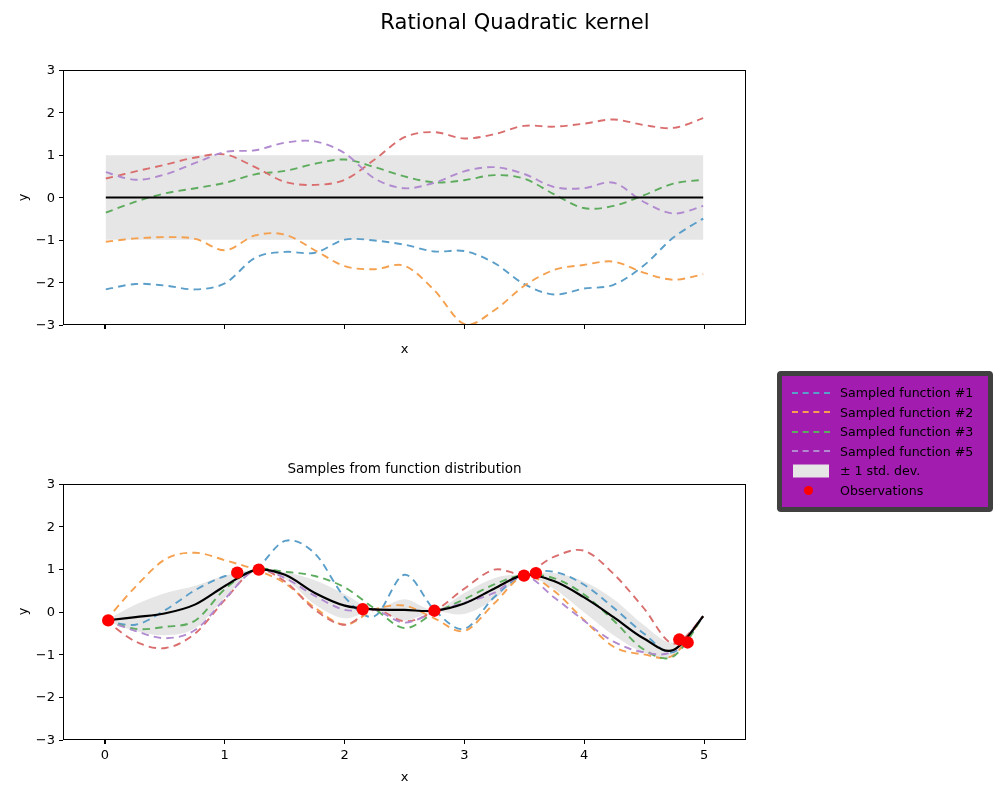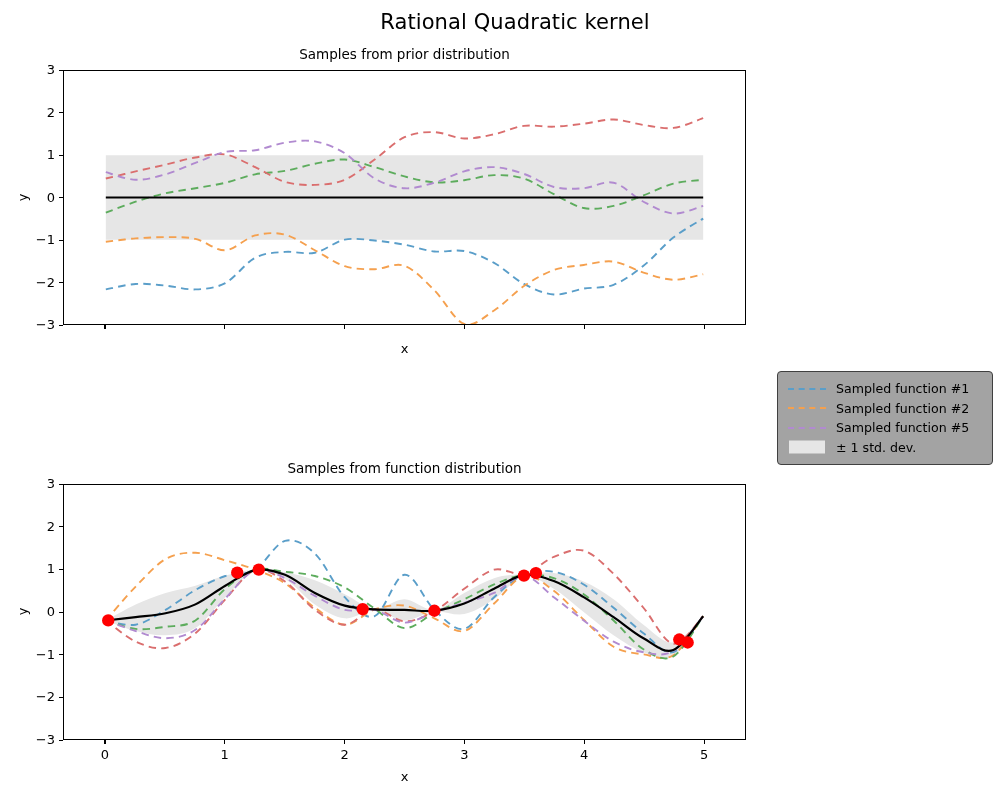--- a/index.html
+++ b/index.html
@@ -95,23 +95,23 @@
   .tick-x { width: 1.1px; height: 4px; }
   .tick-y { height: 1.1px; width: 4px; }
 
   
   #legend {
     position: absolute;
     left: 777px;
     top: 371px;
     width: 216px;
     box-sizing: border-box;
-    border: 1px solid #404040;
+    border: 5px solid #404040;
     border-radius: 4px;
-    background: #a3a3a3;
+    background: #a21caf;
     padding: 7px 8px 7px 8px;
     box-shadow: 0 0 0 0 rgba(0,0,0,0);
   }
   .legend-row {
     display: flex;
     align-items: center;
     height: 19.5px;
   }
   .legend-key {
     width: 42px;
@@ -165,21 +165,20 @@
     background: #ff0000;
   }
 </style>
 </head>
 <body>
 
 <div class="figure">
 
   <div id="suptitle">Rational Quadratic kernel</div>
 
-  <div id="title-prior" class="subplot-title">Samples from prior distribution</div>
 
   <div id="axes-prior" class="axes">
     <svg class="axes-svg" id="svg-prior" viewBox="0 0 683 255" preserveAspectRatio="none">
         <path d="M 41.94 85.00 C 46.93 85.00, 61.91 85.00, 71.89 85.00 C 81.88 85.00, 91.87 85.00, 101.85 85.00 C 111.84 85.00, 121.82 85.00, 131.81 85.00 C 141.79 85.00, 151.78 85.00, 161.76 85.00 C 171.75 85.00, 181.73 85.00, 191.72 85.00 C 201.70 85.00, 211.69 85.00, 221.68 85.00 C 231.66 85.00, 241.65 85.00, 251.63 85.00 C 261.62 85.00, 271.60 85.00, 281.59 85.00 C 291.57 85.00, 301.56 85.00, 311.54 85.00 C 321.53 85.00, 331.51 85.00, 341.50 85.00 C 351.49 85.00, 361.47 85.00, 371.46 85.00 C 381.44 85.00, 391.43 85.00, 401.41 85.00 C 411.40 85.00, 421.38 85.00, 431.37 85.00 C 441.35 85.00, 451.34 85.00, 461.32 85.00 C 471.31 85.00, 481.30 85.00, 491.28 85.00 C 501.27 85.00, 511.25 85.00, 521.24 85.00 C 531.22 85.00, 541.21 85.00, 551.19 85.00 C 561.18 85.00, 571.16 85.00, 581.15 85.00 C 591.13 85.00, 601.12 85.00, 611.11 85.00 C 621.09 85.00, 636.07 85.00, 641.06 85.00 L 641.06 170.00  641.06 170.00 C 636.07 170.00, 621.09 170.00, 611.11 170.00 C 601.12 170.00, 591.13 170.00, 581.15 170.00 C 571.16 170.00, 561.18 170.00, 551.19 170.00 C 541.21 170.00, 531.22 170.00, 521.24 170.00 C 511.25 170.00, 501.27 170.00, 491.28 170.00 C 481.30 170.00, 471.31 170.00, 461.32 170.00 C 451.34 170.00, 441.35 170.00, 431.37 170.00 C 421.38 170.00, 411.40 170.00, 401.41 170.00 C 391.43 170.00, 381.44 170.00, 371.46 170.00 C 361.47 170.00, 351.49 170.00, 341.50 170.00 C 331.51 170.00, 321.53 170.00, 311.54 170.00 C 301.56 170.00, 291.57 170.00, 281.59 170.00 C 271.60 170.00, 261.62 170.00, 251.63 170.00 C 241.65 170.00, 231.66 170.00, 221.68 170.00 C 211.69 170.00, 201.70 170.00, 191.72 170.00 C 181.73 170.00, 171.75 170.00, 161.76 170.00 C 151.78 170.00, 141.79 170.00, 131.81 170.00 C 121.82 170.00, 111.84 170.00, 101.85 170.00 C 91.87 170.00, 81.88 170.00, 71.89 170.00 C 61.91 170.00, 46.93 170.00, 41.94 170.00 Z" fill="#e6e6e6" stroke="none"></path>
         <path d="M 41.94 220.15 C 46.93 219.23, 61.91 215.26, 71.89 214.63 C 81.88 213.99, 91.87 215.40, 101.85 216.32 C 111.84 217.25, 121.82 220.58, 131.81 220.15 C 141.79 219.72, 151.78 219.09, 161.76 213.77 C 171.75 208.46, 181.73 193.52, 191.72 188.28 C 201.70 183.03, 211.69 183.17, 221.68 182.32 C 231.66 181.47, 241.65 185.23, 251.63 183.18 C 261.62 181.12, 271.60 172.05, 281.59 170.00 C 291.57 167.95, 301.56 170.00, 311.54 170.85 C 321.53 171.70, 331.51 173.26, 341.50 175.10 C 351.49 176.94, 361.47 180.84, 371.46 181.90 C 381.44 182.96, 391.43 179.56, 401.41 181.47 C 411.40 183.39, 421.38 187.85, 431.37 193.38 C 441.35 198.90, 451.34 209.31, 461.32 214.63 C 471.31 219.94, 481.30 224.47, 491.28 225.25 C 501.27 226.03, 511.25 220.93, 521.24 219.30 C 531.22 217.67, 541.21 219.30, 551.19 215.47 C 561.18 211.65, 571.16 204.28, 581.15 196.35 C 591.13 188.42, 601.12 175.81, 611.11 167.88 C 621.09 159.94, 636.07 151.94, 641.06 148.75" fill="none" stroke="#5a9ec9" stroke-width="1.9" stroke-dasharray="7.5,5.2" stroke-linecap="butt"></path>
         <path d="M 41.94 172.13 C 46.93 171.56, 61.91 169.50, 71.89 168.72 C 81.88 167.95, 91.87 167.38, 101.85 167.45 C 111.84 167.52, 121.82 166.95, 131.81 169.15 C 141.79 171.35, 151.78 181.19, 161.76 180.63 C 171.75 180.06, 181.73 168.37, 191.72 165.75 C 201.70 163.13, 211.69 162.42, 221.68 164.90 C 231.66 167.38, 241.65 175.31, 251.63 180.63 C 261.62 185.94, 271.60 193.59, 281.59 196.77 C 291.57 199.96, 301.56 199.82, 311.54 199.75 C 321.53 199.68, 331.51 192.81, 341.50 196.35 C 351.49 199.89, 361.47 211.22, 371.46 221.00 C 381.44 230.78, 391.43 251.60, 401.41 255.00 C 411.40 258.40, 421.38 247.78, 431.37 241.40 C 441.35 235.03, 451.34 223.55, 461.32 216.75 C 471.31 209.95, 481.30 204.14, 491.28 200.60 C 501.27 197.06, 511.25 196.92, 521.24 195.50 C 531.22 194.08, 541.21 190.82, 551.19 192.10 C 561.18 193.38, 571.16 200.10, 581.15 203.15 C 591.13 206.20, 601.12 210.09, 611.11 210.38 C 621.09 210.66, 636.07 205.77, 641.06 204.85" fill="none" stroke="#f5a04e" stroke-width="1.9" stroke-dasharray="7.5,5.2" stroke-linecap="butt"></path>
         <path d="M 41.94 142.80 C 46.93 140.96, 61.91 135.01, 71.89 131.75 C 81.88 128.49, 91.87 125.52, 101.85 123.25 C 111.84 120.98, 121.82 119.92, 131.81 118.15 C 141.79 116.38, 151.78 114.96, 161.76 112.63 C 171.75 110.29, 181.73 106.11, 191.72 104.13 C 201.70 102.14, 211.69 102.50, 221.68 100.72 C 231.66 98.95, 241.65 95.41, 251.63 93.50 C 261.62 91.59, 271.60 88.68, 281.59 89.25 C 291.57 89.82, 301.56 94.07, 311.54 96.90 C 321.53 99.73, 331.51 103.70, 341.50 106.25 C 351.49 108.80, 361.47 111.56, 371.46 112.20 C 381.44 112.84, 391.43 111.28, 401.41 110.07 C 411.40 108.87, 421.38 105.26, 431.37 104.97 C 441.35 104.69, 451.34 105.19, 461.32 108.37 C 471.31 111.56, 481.30 119.14, 491.28 124.10 C 501.27 129.06, 511.25 136.14, 521.24 138.13 C 531.22 140.11, 541.21 138.13, 551.19 136.00 C 561.18 133.88, 571.16 129.13, 581.15 125.38 C 591.13 121.62, 601.12 116.10, 611.11 113.47 C 621.09 110.85, 636.07 110.29, 641.06 109.65" fill="none" stroke="#5dac5d" stroke-width="1.9" stroke-dasharray="7.5,5.2" stroke-linecap="butt"></path>
         <path d="M 41.94 108.37 C 46.93 107.17, 61.91 103.49, 71.89 101.15 C 81.88 98.81, 91.87 96.69, 101.85 94.35 C 111.84 92.01, 121.82 88.83, 131.81 87.13 C 141.79 85.42, 151.78 82.52, 161.76 84.15 C 171.75 85.78, 181.73 92.30, 191.72 96.90 C 201.70 101.50, 211.69 108.80, 221.68 111.78 C 231.66 114.75, 241.65 115.10, 251.63 114.75 C 261.62 114.40, 271.60 113.90, 281.59 109.65 C 291.57 105.40, 301.56 96.40, 311.54 89.25 C 321.53 82.10, 331.51 71.33, 341.50 66.73 C 351.49 62.12, 361.47 61.41, 371.46 61.63 C 381.44 61.84, 391.43 67.65, 401.41 68.00 C 411.40 68.35, 421.38 65.88, 431.37 63.75 C 441.35 61.63, 451.34 56.52, 461.32 55.25 C 471.31 53.98, 481.30 56.45, 491.28 56.10 C 501.27 55.75, 511.25 54.33, 521.24 53.13 C 531.22 51.92, 541.21 48.66, 551.19 48.88 C 561.18 49.09, 571.16 52.98, 581.15 54.40 C 591.13 55.82, 601.12 58.51, 611.11 57.38 C 621.09 56.24, 636.07 49.23, 641.06 47.60" fill="none" stroke="#da6e6e" stroke-width="1.9" stroke-dasharray="7.5,5.2" stroke-linecap="butt"></path>
         <path d="M 41.94 102.00 C 46.93 103.28, 61.91 109.30, 71.89 109.65 C 81.88 110.00, 91.87 106.96, 101.85 104.13 C 111.84 101.29, 121.82 96.40, 131.81 92.65 C 141.79 88.90, 151.78 83.72, 161.76 81.60 C 171.75 79.47, 181.73 81.46, 191.72 79.90 C 201.70 78.34, 211.69 73.74, 221.68 72.25 C 231.66 70.76, 241.65 69.20, 251.63 70.97 C 261.62 72.75, 271.60 76.64, 281.59 82.88 C 291.57 89.11, 301.56 102.50, 311.54 108.37 C 321.53 114.25, 331.51 117.44, 341.50 118.15 C 351.49 118.86, 361.47 115.46, 371.46 112.63 C 381.44 109.79, 391.43 103.77, 401.41 101.15 C 411.40 98.53, 421.38 96.48, 431.37 96.90 C 441.35 97.33, 451.34 100.37, 461.32 103.70 C 471.31 107.03, 481.30 114.47, 491.28 116.88 C 501.27 119.28, 511.25 118.86, 521.24 118.15 C 531.22 117.44, 541.21 110.36, 551.19 112.63 C 561.18 114.89, 571.16 126.58, 581.15 131.75 C 591.13 136.92, 601.12 142.94, 611.11 143.65 C 621.09 144.36, 636.07 137.28, 641.06 136.00" fill="none" stroke="#b18ad0" stroke-width="1.9" stroke-dasharray="7.5,5.2" stroke-linecap="butt"></path>
         <path d="M 41.94 127.50 C 46.93 127.50, 61.91 127.50, 71.89 127.50 C 81.88 127.50, 91.87 127.50, 101.85 127.50 C 111.84 127.50, 121.82 127.50, 131.81 127.50 C 141.79 127.50, 151.78 127.50, 161.76 127.50 C 171.75 127.50, 181.73 127.50, 191.72 127.50 C 201.70 127.50, 211.69 127.50, 221.68 127.50 C 231.66 127.50, 241.65 127.50, 251.63 127.50 C 261.62 127.50, 271.60 127.50, 281.59 127.50 C 291.57 127.50, 301.56 127.50, 311.54 127.50 C 321.53 127.50, 331.51 127.50, 341.50 127.50 C 351.49 127.50, 361.47 127.50, 371.46 127.50 C 381.44 127.50, 391.43 127.50, 401.41 127.50 C 411.40 127.50, 421.38 127.50, 431.37 127.50 C 441.35 127.50, 451.34 127.50, 461.32 127.50 C 471.31 127.50, 481.30 127.50, 491.28 127.50 C 501.27 127.50, 511.25 127.50, 521.24 127.50 C 531.22 127.50, 541.21 127.50, 551.19 127.50 C 561.18 127.50, 571.16 127.50, 581.15 127.50 C 591.13 127.50, 601.12 127.50, 611.11 127.50 C 621.09 127.50, 636.07 127.50, 641.06 127.50" fill="none" stroke="#000000" stroke-width="2.2"></path>
@@ -278,25 +277,37 @@
         <span class="legend-label">Sampled function #1</span>
       </div>
       <div class="legend-row">
         <span class="legend-key">
           <span class="key-dash" style="border-top-color: rgb(245, 160, 78);"></span>
         </span>
         <span class="legend-label">Sampled function #2</span>
       </div>
       <div class="legend-row">
         <span class="legend-key">
+          <span class="key-dash" style="border-top-color: rgb(93, 172, 93);"></span>
+        </span>
+        <span class="legend-label">Sampled function #3</span>
+      </div>
+      <div class="legend-row">
+        <span class="legend-key">
           <span class="key-dash" style="border-top-color: rgb(177, 138, 208);"></span>
         </span>
         <span class="legend-label">Sampled function #5</span>
       </div>
       <div class="legend-row">
         <span class="legend-key">
           <span class="key-patch" style="background: rgb(230, 230, 230);"></span>
         </span>
         <span class="legend-label">± 1 std. dev.</span>
       </div>
+      <div class="legend-row">
+        <span class="legend-key">
+          <span class="key-dot" style="background: rgb(255, 0, 0);"></span>
+        </span>
+        <span class="legend-label">Observations</span>
+      </div>
     </div>
 
 </div>
 
 </body></html>

